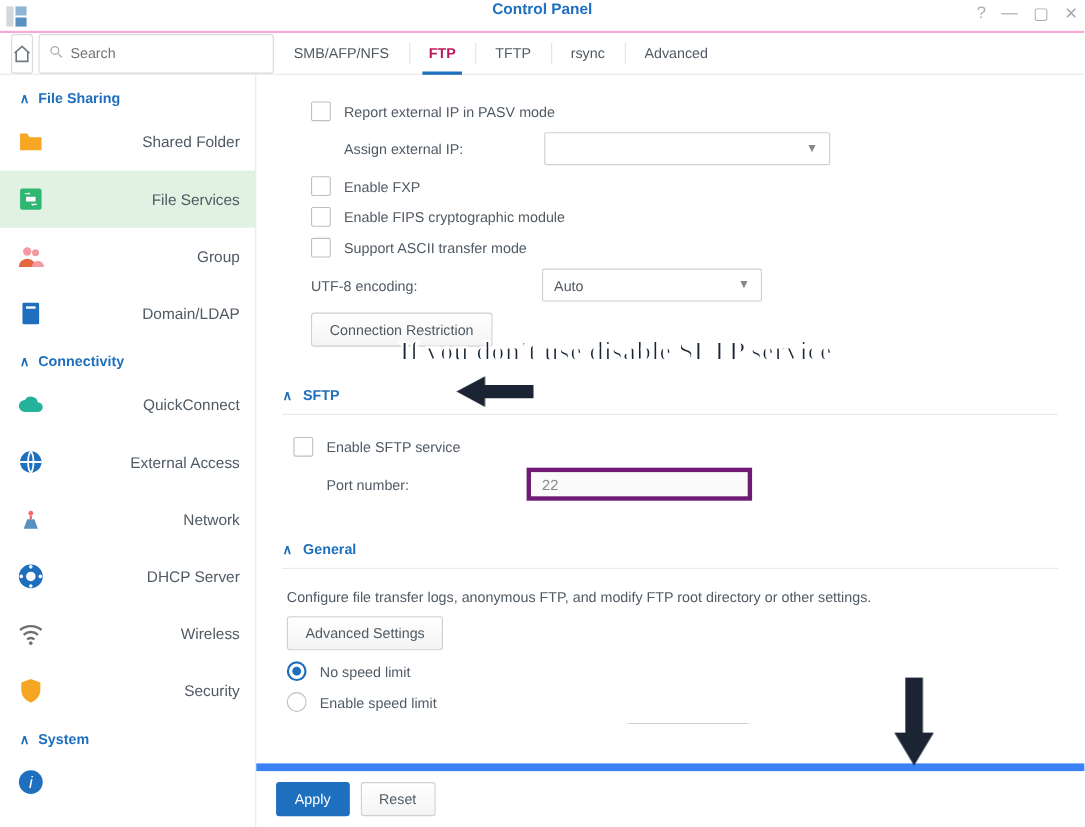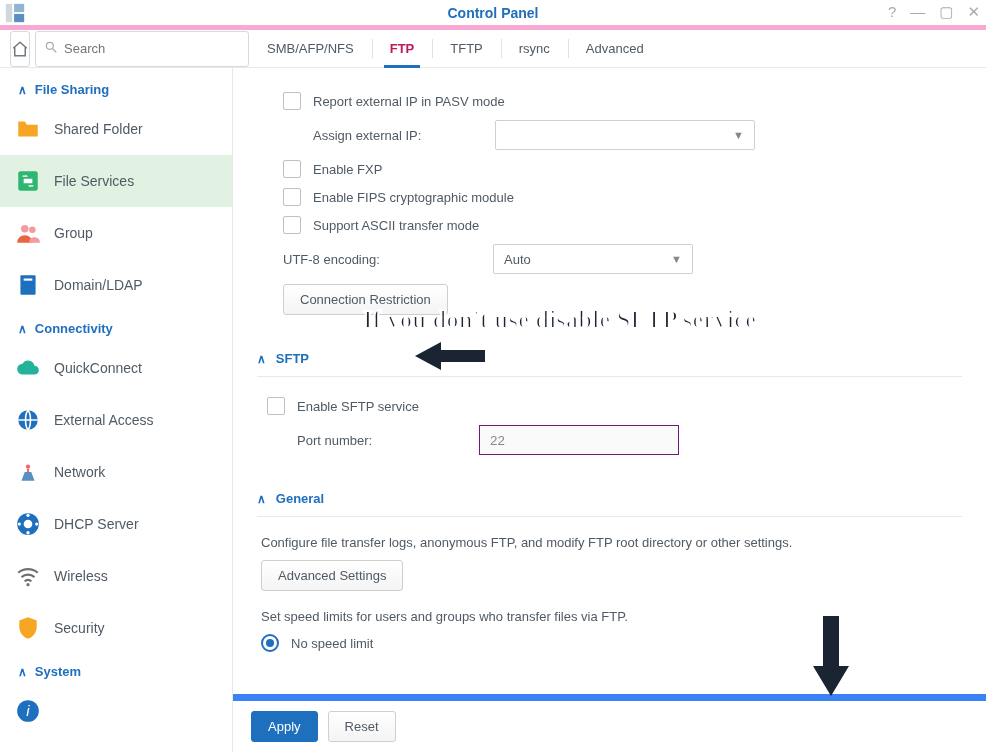--- a/index.html
+++ b/index.html
@@ -1,19 +1,19 @@
 <!DOCTYPE html>
 <html><head>
 <meta charset="utf-8">
 <style>
 * { box-sizing: border-box; margin: 0; padding: 0; font-family: "Helvetica Neue", Arial, sans-serif; }
 body { width: 986px; height: 752px; background: #fff; color: #505a64; font-size: 13px; position: relative; overflow: hidden; }
 
 
-.titlebar { height: 30px; background: #fff; display: flex; align-items: center; position: relative; border-bottom: 5px solid #f9a8d4;}
+.titlebar { height: 30px; background: #fff; display: flex; position: relative; border-bottom: 2px solid #f9a8d4;}
 .titlebar .app-icon { width: 30px; height: 30px; display:flex;align-items:center;justify-content:center;}
 .titlebar .app-icon svg { width:22px;height:22px;}
 .titlebar .title { position:absolute; left:0;right:0;text-align:center; font-weight:bold; color:#1e6fbe; font-size:14px;}
 .titlebar .winbtns { position:absolute; right:6px; top:3px; display:flex; gap:14px; color:#a7acb1;}
 .titlebar .winbtns span { font-size:15px; cursor:pointer;}
 
 
 .toolbar-row { height:38px; display:flex; align-items:center; border-bottom:1px solid #e8e8e8;}
 .toolbar-row .left { width:233px; display:flex; align-items:center; height:100%;}
 .home-btn { width:42px;height:36px;border:1px solid #d9d9d9;background:#fff;margin:0 5px 0 10px;display:flex;align-items:center;justify-content:center;border-radius:3px;}
@@ -24,21 +24,21 @@
 .tabbar { flex:1; display:flex; align-items:flex-end; height:100%; padding-left:16px;}
 .tab { padding:0 18px; height:100%; display:flex;align-items:center; color:#505a64; font-size:13px; cursor:pointer; position:relative;}
 .tab.active { color:#be185d; font-weight:600;}
 .tab.active::after{content:"";position:absolute;left:12px;right:12px;bottom:-1px;height:3px;background:#1e6fbe;}
 .tab.sep::before{content:"";position:absolute;left:0;top:9px;bottom:9px;width:1px;background:#e2e2e2;}
 
 
 .main { display:flex; height:calc(100% - 30px - 38px);}
 .sidebar { width:233px; border-right:1px solid #e8e8e8; overflow-y:auto; padding-top:4px;}
 .sb-group { padding:10px 18px 6px; color:#1e6fbe; font-weight:600; font-size:13px; display:flex;align-items:center;gap:8px;}
-.sb-item { padding:12px 14px; display:flex; align-items:center; gap:12px; color:#505a64; cursor:pointer; font-size:14px;}
+.sb-item { padding:12px 14px; display:flex; align-items:center; gap:12px; color:#505a64; cursor:pointer; font-size:14px;justify-content:space-between;}
 .sb-item.active { background:#e2f2e2;}
 .sb-item .ico { width:28px;height:28px;display:flex;align-items:center;justify-content:center;}
 .chev { font-size:12px;}
 
 
 .content { flex:1; position:relative; display:flex; flex-direction:column;}
 .content-scroll { flex:1; overflow-y:auto; padding:10px 24px 10px 24px;}
 .footer { border-top:7px solid #3b82f6; padding:10px 18px; display:flex; justify-content:flex-start; gap:10px;margin-top:36px;}
 .btn { border:1px solid #cfcfcf; background:linear-gradient(#fff,#f4f4f4); padding:7px 16px; font-size:13px; color:#505a64; border-radius:3px; cursor:pointer;}
 .btn.primary { background:#1e6fbe; border-color:#1e6fbe; color:#fff;}
@@ -47,21 +47,21 @@
 .section-body { padding:10px 0 10px 26px;}
 .row { display:flex; align-items:center; margin:10px 0; gap:12px;}
 .row .lbl { width:170px; color:#505a64;}
 .row.indent { padding-left:30px;align-items:center;}
 .cb { width:18px;height:18px;border:1px solid #bfbfbf;border-radius:2px;background:#fff;flex:none;}
 .radio { width:18px;height:18px;border:1px solid #bfbfbf;border-radius:50%;background:#fff;flex:none;position:relative;}
 .radio.checked{border:2px solid #1e6fbe;}
 .radio.checked::after{content:"";position:absolute;inset:3px;border-radius:50%;background:#1e6fbe;}
 .select { border:1px solid #cfcfcf; height:30px; min-width:200px; padding:0 10px; display:flex;align-items:center;justify-content:space-between;color:#505a64;background:#fff;border-radius:2px;}
 .select .tri { color:#888;font-size:11px;}
-.txt-input { border:1px solid #701a75;height:30px;padding:0 10px;min-width:200px;color:#888;background:#fafafa;}
+.txt-input { border:4px solid #701a75;height:30px;padding:0 10px;min-width:200px;color:#888;background:#fafafa;}
 .para { color:#505a64; margin:8px 0;}
 .btn.disabled { color:#bbb; background:#f8f8f8;}
 
 
 .anno-text { position:absolute; font-family:"Comic Sans MS", cursive; font-weight:900; font-size:25px; color:#1b2433; -webkit-text-stroke:2px #fff; text-stroke:2px #fff; white-space:nowrap; pointer-events:none;}
 .arrow { position:absolute; pointer-events:none;}
 </style>
 </head>
 <body>
 
@@ -287,21 +287,20 @@
 
       <div class="section-hdr">
           <span class="chev">∧</span>
           <span>General</span>
         </div>
       <div class="section-body" style="padding-left:4px">
         <p class="para">Configure file transfer logs, anonymous FTP, and modify FTP root directory or other settings.</p>
         <div class="row" style="padding-left:0">
             <button class="btn">Advanced Settings</button>
           </div>
-        <p class="para" style="margin-top:18px">Set speed limits for users and groups who transfer files via FTP.</p>
         <div class="row">
             <span class="radio checked"></span>
             <span>No speed limit</span>
           </div>
         <div class="row">
             <span class="radio"></span>
             <span>Enable speed limit</span>
           </div>
         <div class="row">
             <span class="radio"></span>

